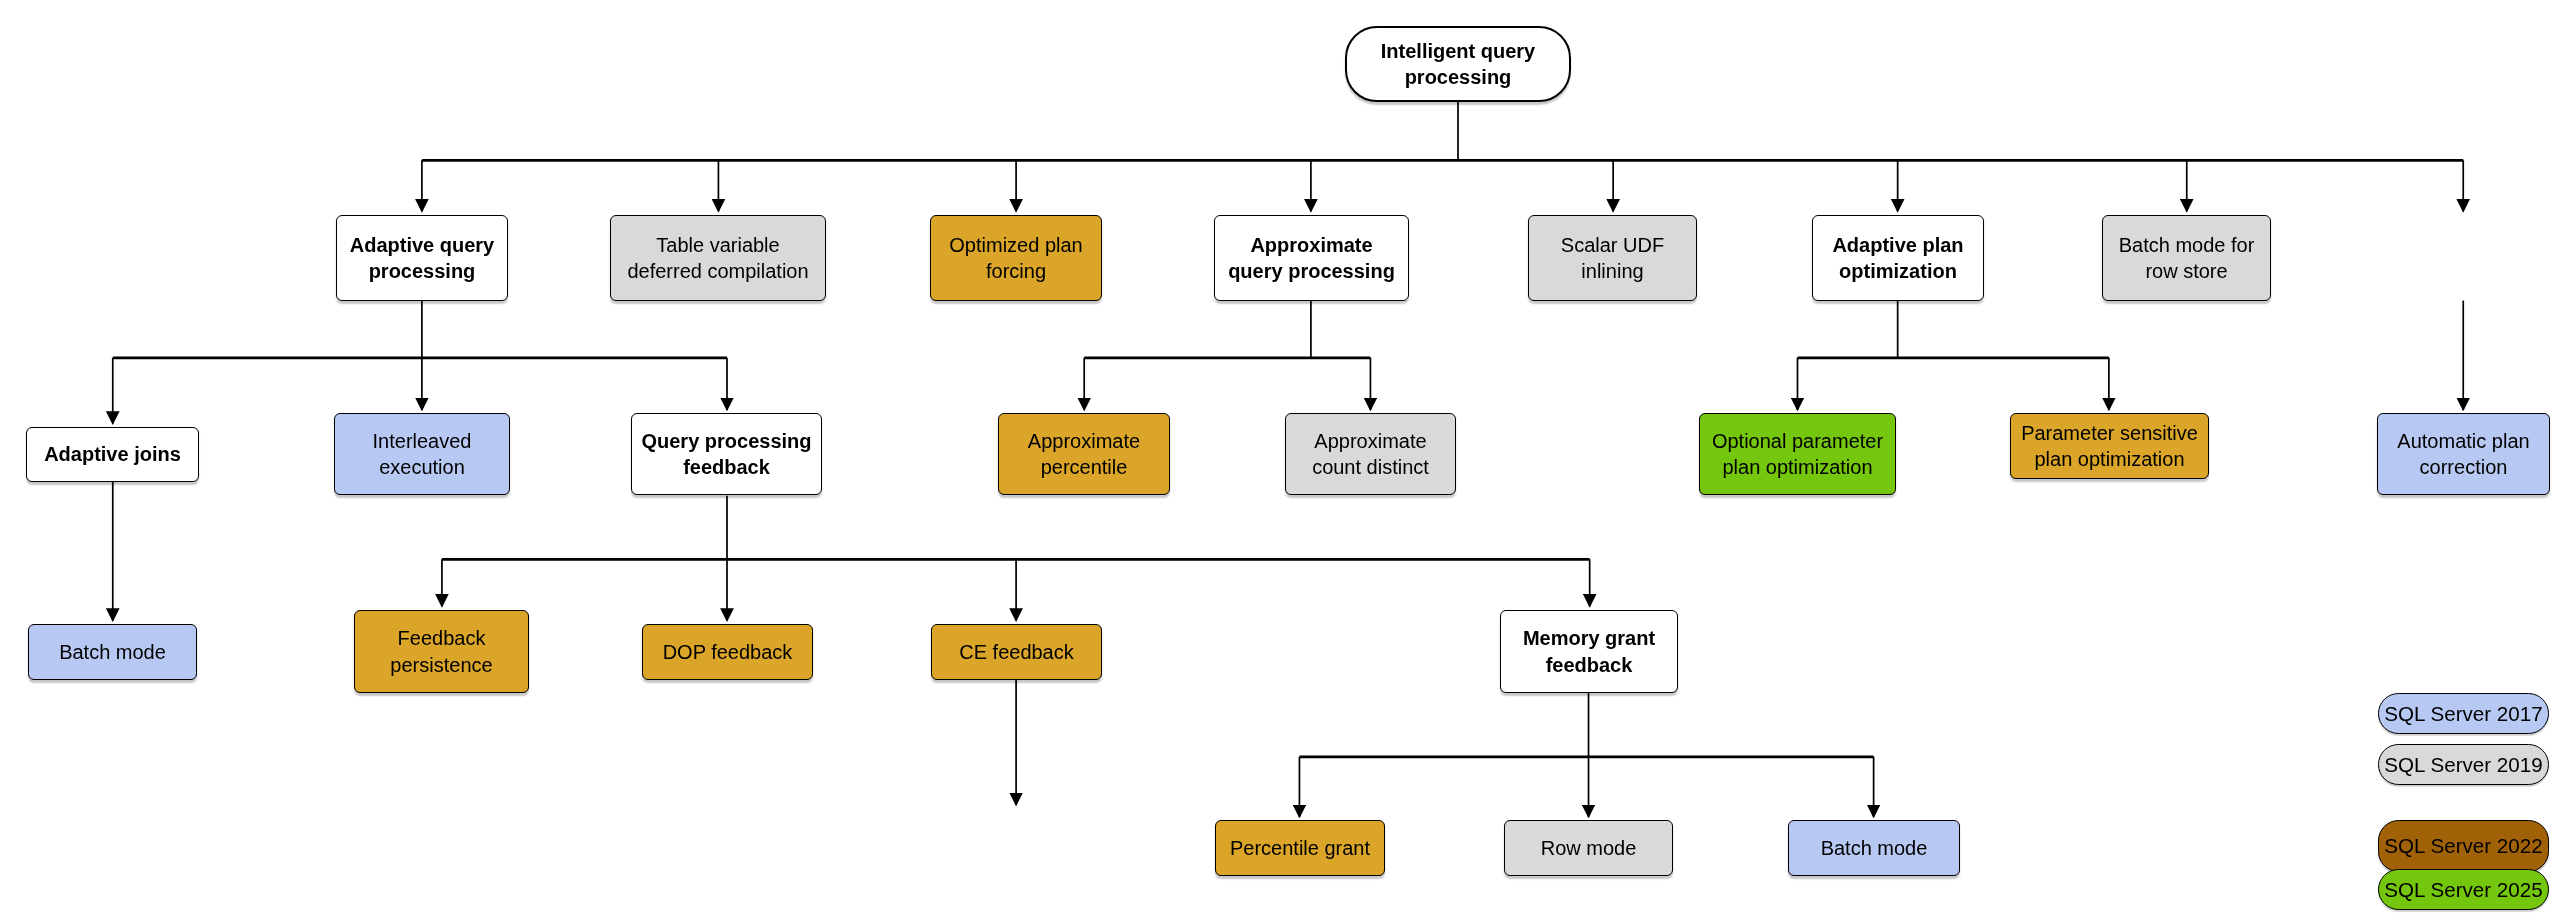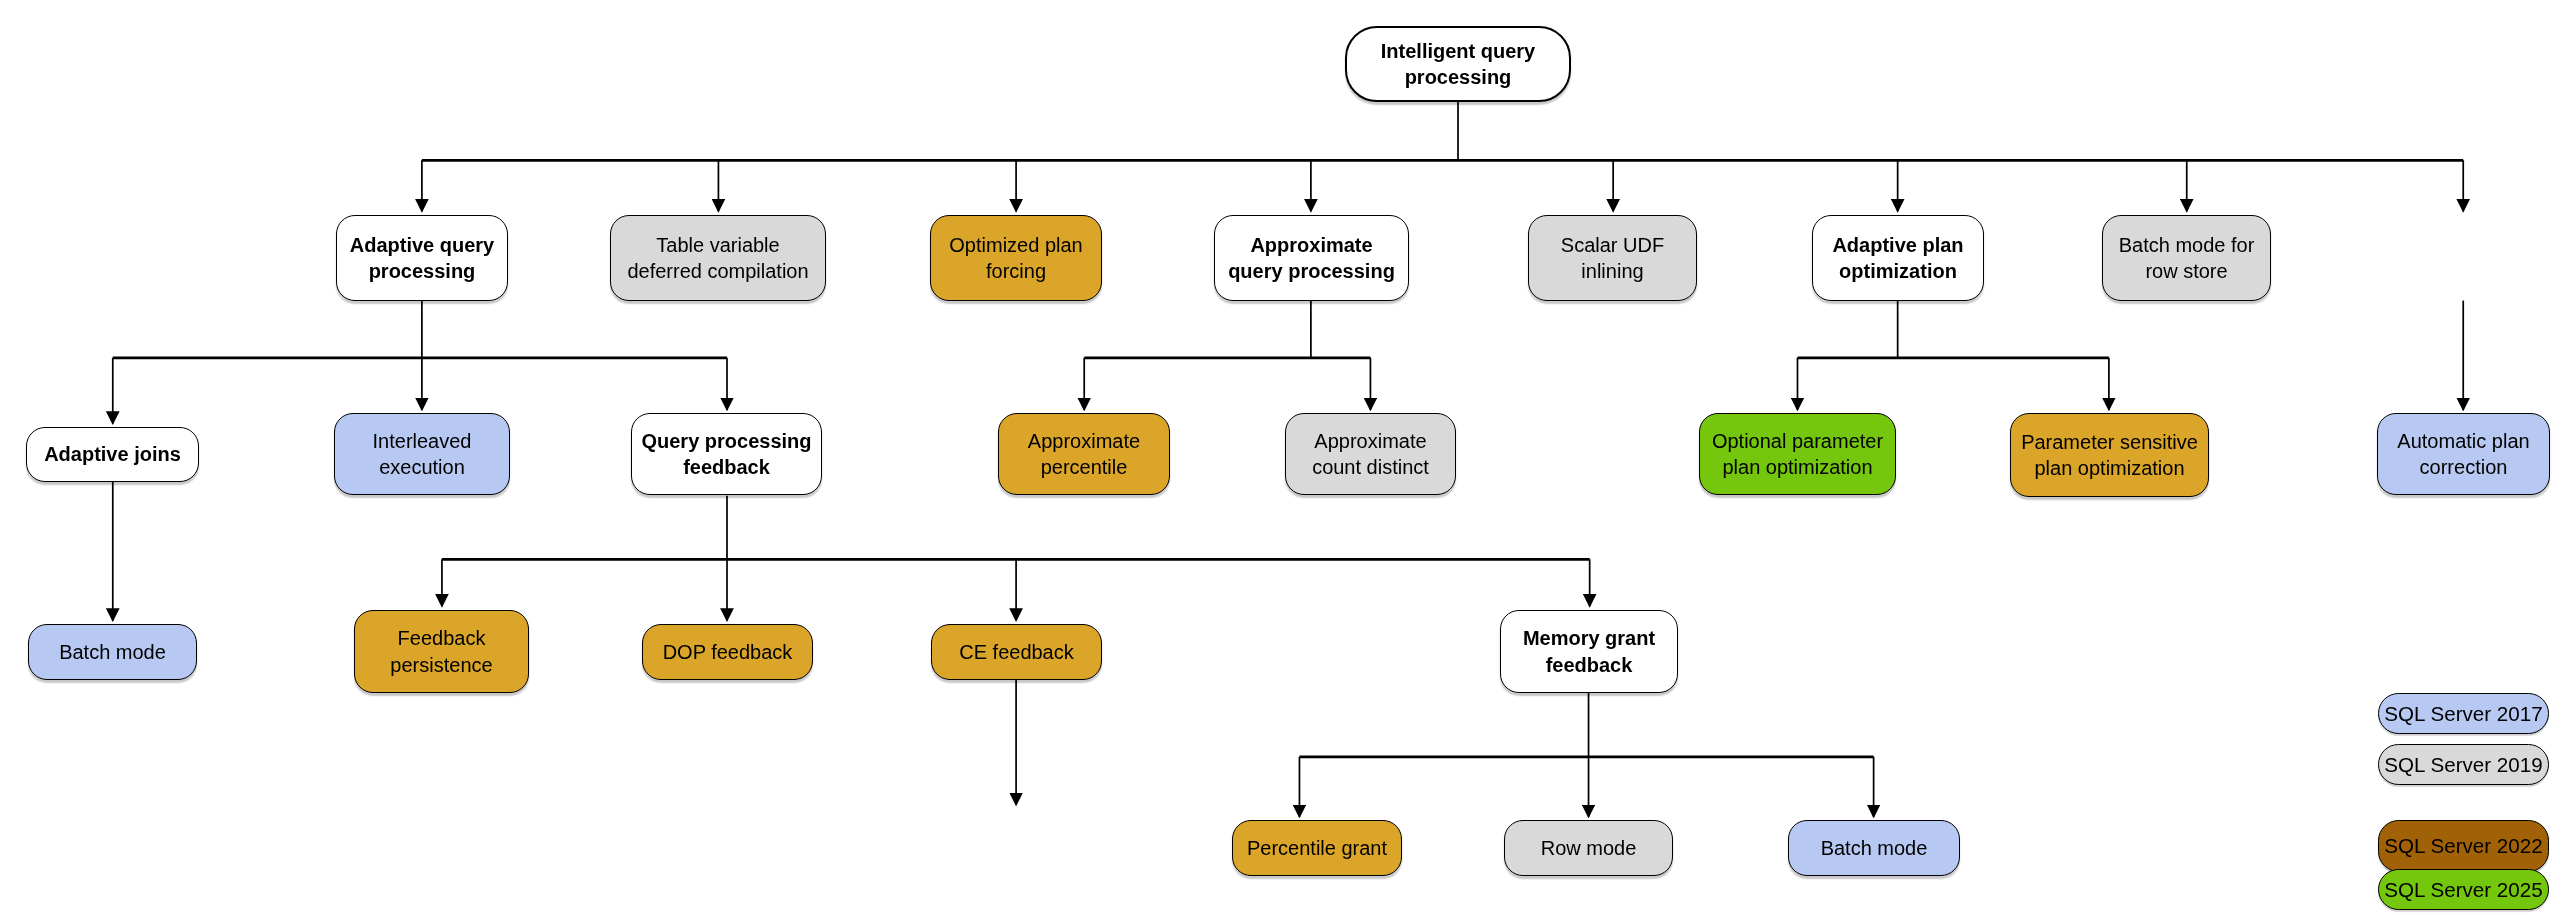--- a/index.html
+++ b/index.html
@@ -3,21 +3,21 @@
 <meta charset="utf-8">
 <style>
   html, body { margin: 0; padding: 0; background: #ffffff; }
   body { width: 2576px; height: 916px; position: relative; font-family: "Liberation Sans", sans-serif; }
   #stage { position: absolute; left: 0; top: 0; width: 2576px; height: 916px; }
   #wires { position: absolute; left: 0; top: 0; }
   .node {
     position: absolute;
     box-sizing: border-box;
     border: 1.7px solid #000;
-    border-radius: 19px;
+    border-radius: 6px;
     background: #fff;
     display: flex;
     align-items: center;
     justify-content: center;
     text-align: center;
     font-size: 20px;
     line-height: 1.32;
     color: #000;
     white-space: pre-line;
     box-shadow: 0 2.3px 1.7px rgba(0,0,0,0.22);
@@ -123,34 +123,34 @@
   <div class="node" style="left: 334px; top: 413px; width: 176px; height: 82px; background-color: rgb(183, 201, 242);">Interleaved
 execution</div>
   <div class="node cat" style="left: 631px; top: 413px; width: 191px; height: 82px; background-color: rgb(255, 255, 255);">Query processing
 feedback</div>
   <div class="node" style="left: 998px; top: 413px; width: 172px; height: 82px; background-color: rgb(218, 165, 40);">Approximate
 percentile</div>
   <div class="node" style="left: 1285px; top: 413px; width: 171px; height: 82px; background-color: rgb(217, 217, 217);">Approximate
 count distinct</div>
   <div class="node" style="left: 1699px; top: 413px; width: 197px; height: 82px; background-color: rgb(116, 199, 13);">Optional parameter
 plan optimization</div>
-  <div class="node" style="left: 2010px; top: 413px; width: 199px; height: 84px; background-color: rgb(218, 165, 40);">Parameter sensitive
+  <div class="node" style="left: 2010px; top: 413px; width: 199px; height: 66px; background-color: rgb(218, 165, 40);">Parameter sensitive
 plan optimization</div>
   <div class="node" style="left: 2377px; top: 413px; width: 173px; height: 82px; background-color: rgb(183, 201, 242);">Automatic plan
 correction</div>
 
   <div class="node" style="left: 28px; top: 624px; width: 169px; height: 56px; background-color: rgb(183, 201, 242);">Batch mode</div>
   <div class="node" style="left: 354px; top: 610px; width: 175px; height: 83px; background-color: rgb(218, 165, 40);">Feedback
 persistence</div>
   <div class="node" style="left: 642px; top: 624px; width: 171px; height: 56px; background-color: rgb(218, 165, 40);">DOP feedback</div>
   <div class="node" style="left: 931px; top: 624px; width: 171px; height: 56px; background-color: rgb(218, 165, 40);">CE feedback</div>
   <div class="node cat" style="left: 1500px; top: 610px; width: 178px; height: 83px; background-color: rgb(255, 255, 255);">Memory grant
 feedback</div>
 
-  <div class="node" style="left: 1215px; top: 820px; width: 170px; height: 56px; background-color: rgb(218, 165, 40); margin-left: 17px;">Percentile grant</div>
+  <div class="node" style="left: 1215px; top: 820px; width: 170px; height: 56px; background-color: rgb(218, 165, 40);">Percentile grant</div>
   <div class="node" style="left: 1504px; top: 820px; width: 169px; height: 56px; background-color: rgb(217, 217, 217);">Row mode</div>
   <div class="node" style="left: 1788px; top: 820px; width: 172px; height: 56px; background-color: rgb(183, 201, 242);">Batch mode</div>
 
   <div class="legend-pill" style="left: 2378px; top: 693px; width: 171px; height: 41px; background-color: rgb(183, 201, 242);">SQL Server 2017</div>
   <div class="legend-pill" style="left: 2378px; top: 744px; width: 171px; height: 41px; background-color: rgb(217, 217, 217);">SQL Server 2019</div>
   <div class="legend-pill" style="left: 2378px; top: 796px; width: 171px; height: 52px; background-color: #a16207; margin-top: 24px;">SQL Server 2022</div>
   <div class="legend-pill" style="left: 2378px; top: 848px; width: 171px; height: 41px; background-color: rgb(116, 199, 13); margin-top: 21px;">SQL Server 2025</div>
 
 </div>
 

